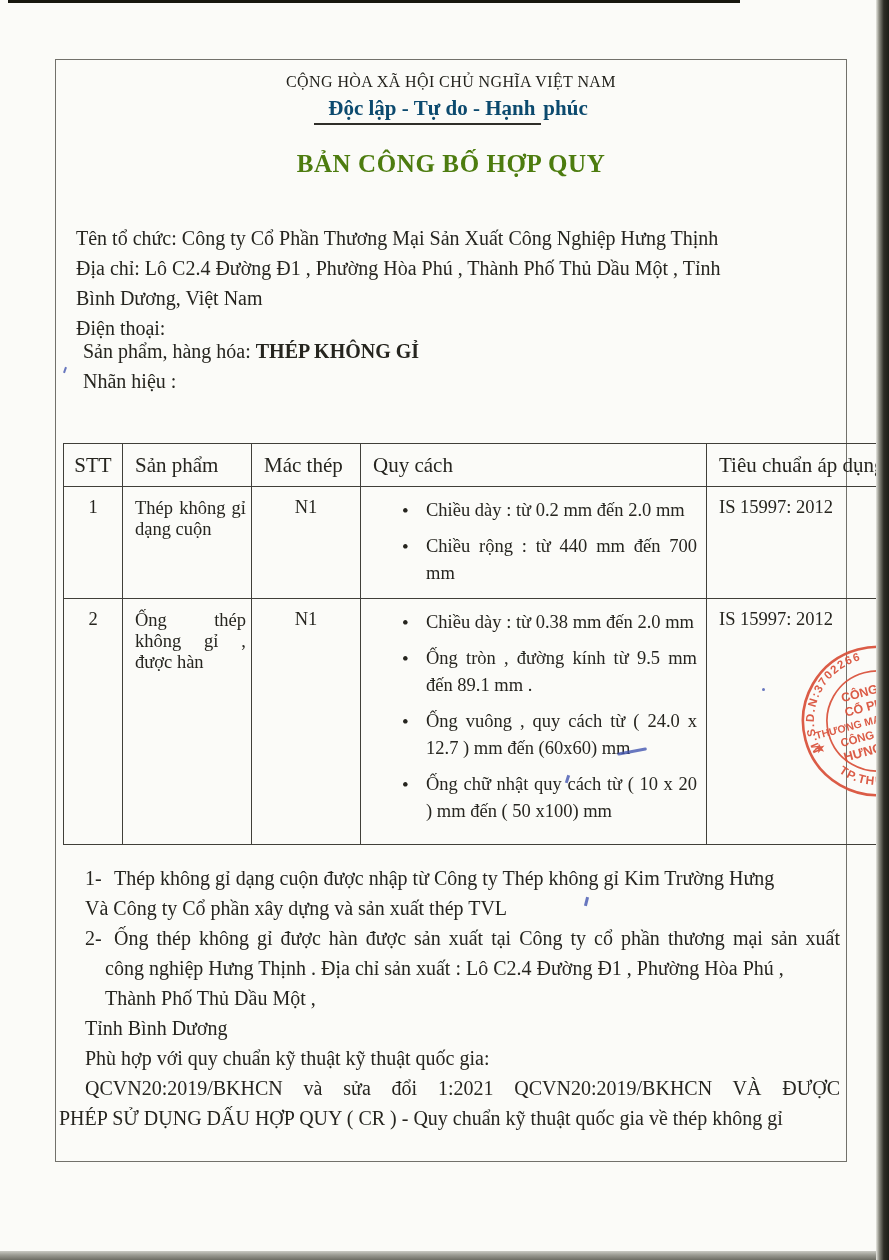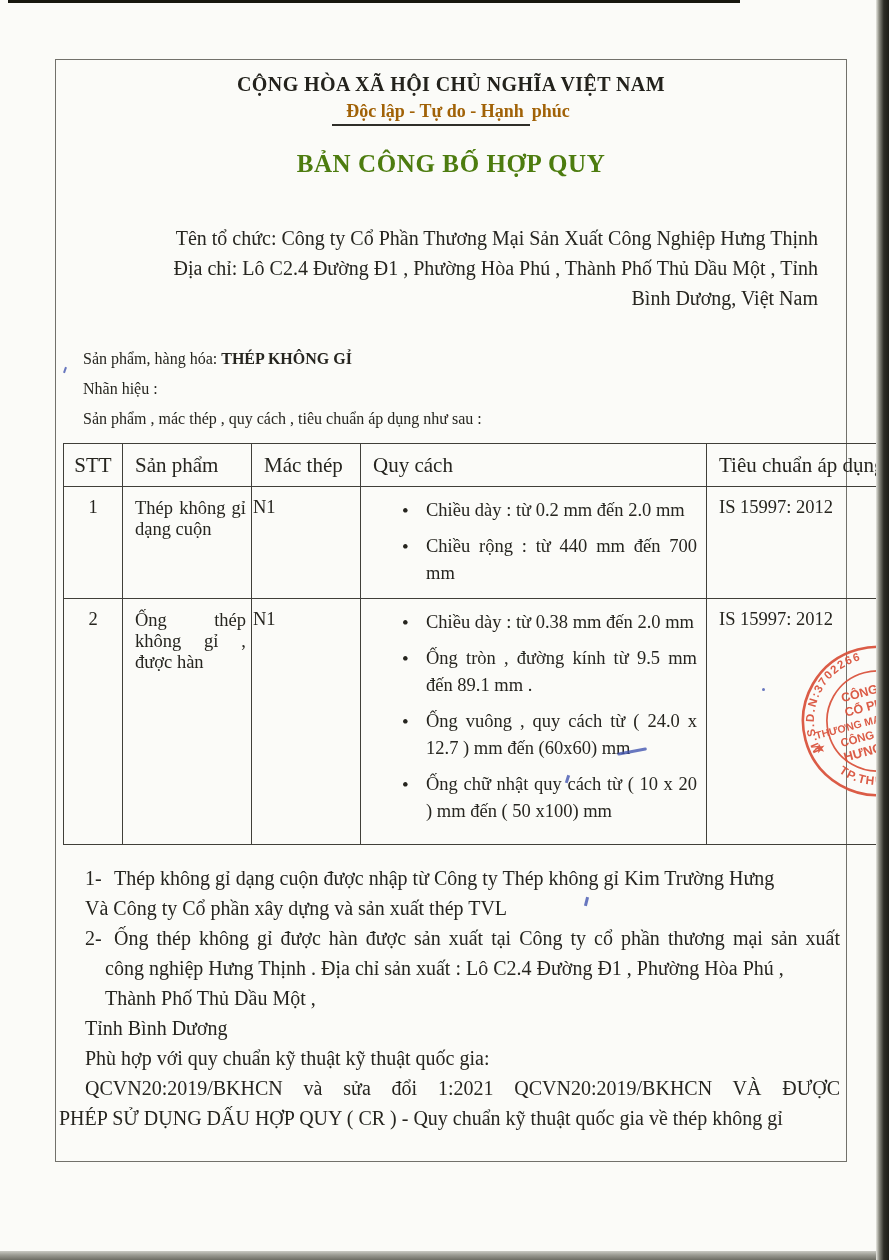--- a/index.html
+++ b/index.html
@@ -17,40 +17,40 @@
                  background: linear-gradient(to right,#e8e8e2 0%,#8a8a80 25%,#2e2e27 60%,#1d1d17 100%); z-index:9; }
   .edge-bottom { position:absolute; left:0; bottom:0; width:100%; height:9px;
                  background: linear-gradient(to bottom,#c9c9c2 0%,#9a9a92 45%,#6d6d64 100%); z-index:8; }
 
   .frame {
     position:absolute; left:55px; top:59px; width:790px; height:1101px;
     border:1.5px solid #72716b;
   }
   
   .nat-header { position:absolute; top:13px; left:0; width:100%; text-align:center; }
-  .nat-line1  { font-size:20px; font-weight:bold; letter-spacing:.4px; color:#23221c; }
-  .nat-line2  { margin-top:5px; font-size:18px; font-weight:bold; color:#a16207; }
+  .nat-line1  { font-size:16px; font-weight:normal; letter-spacing:.4px; color:#23221c; }
+  .nat-line2  { margin-top:5px; font-size:21px; font-weight:bold; color:#0c4a6e; }
   .motto-underline { display:inline-block; border-bottom:2.5px solid #2f2e29; padding:0 6px 2px 14px; }
   .motto-tail { display:inline-block; padding-left:2px; }
 
   .doc-title { position:absolute; top:90px; left:0; width:100%; text-align:center;
                font-size:25px; font-weight:bold; letter-spacing:.6px; color:#4d7c0f; }
   .doc-no    { position:absolute; top:129px; left:0; width:100%; text-align:center; font-size:20px; }
 
-  .org-block { position:absolute; top:163px; left:20px; width:742px; font-size:20px; line-height:30px;text-align:right; }
-  .product-block { position:absolute; top:284px; left:27px; width:735px; font-size:16px; line-height:30px; }
+  .org-block { position:absolute; top:163px; left:20px; width:742px; font-size:20px; line-height:30px; }
+  .product-block { position:absolute; top:276px; left:27px; width:735px; font-size:20px; line-height:30px; }
   .bold { font-weight:bold; }
 
   
   table.spec { position:absolute; left:7px; top:383px; width:778px;
                border-collapse:collapse; table-layout:fixed; font-size:18.5px; }
   table.spec td { border:1.6px solid #403f39; vertical-align:top; overflow:hidden; }
   table.spec .c-stt  { width:56px;  text-align:center; }
   table.spec .c-sp   { width:115px; }
-  table.spec .c-mac  { width:95px;  text-align:left; }
+  table.spec .c-mac  { width:95px;  text-align:center; }
   table.spec .c-qc   { width:332px; }
   table.spec .c-tc   { width:180px; }
   table.spec tr.hd td { height:40px; vertical-align:middle; font-size:21px; }
   table.spec tr.hd .c-stt { text-align:center; }
   table.spec tr.hd .c-sp, table.spec tr.hd .c-mac, table.spec tr.hd .c-qc, table.spec tr.hd .c-tc
     { text-align:left; padding-left:12px; }
   table.spec tr.r1 td { height:100px; }
   table.spec tr.r2 td { height:234px; }
   td.cell-pad   { padding:10px 4px 0 12px; }
   td.cell-sp    { padding:11px 5px 0 12px; text-align:justify; }
@@ -94,26 +94,26 @@
       <div class="nat-line1">CỘNG HÒA XÃ HỘI CHỦ NGHĨA VIỆT NAM</div>
       <div class="nat-line2"><span class="motto-underline">Độc lập - Tự do - Hạnh</span><span class="motto-tail">phúc</span></div>
     </div>
 
     <div class="doc-title">BẢN CÔNG BỐ HỢP QUY</div>
 
     <div class="org-block">
       <div>Tên tổ chức: Công ty Cổ Phần Thương Mại Sản Xuất Công Nghiệp Hưng Thịnh</div>
       <div>Địa chỉ: Lô C2.4 Đường Đ1 , Phường Hòa Phú , Thành Phố Thủ Dầu Một , Tỉnh</div>
       <div>Bình Dương, Việt Nam</div>
+      <div>Điện thoại:</div>
     </div>
 
     <div class="product-block">
       <div><span>Sản phẩm, hàng hóa: </span><span class="bold">THÉP KHÔNG GỈ</span></div>
       <div>Nhãn hiệu :</div>
-      <div>Sản phẩm , mác thép , quy cách , tiêu chuẩn áp dụng như sau :</div>
     </div>
 
     <table class="spec">
       <tbody>
           <tr class="hd">
         <td class="c-stt">STT</td>
         <td class="c-sp">Sản phẩm</td>
         <td class="c-mac">Mác thép</td>
         <td class="c-qc">Quy cách</td>
         <td class="c-tc">Tiêu chuẩn áp dụng</td>

